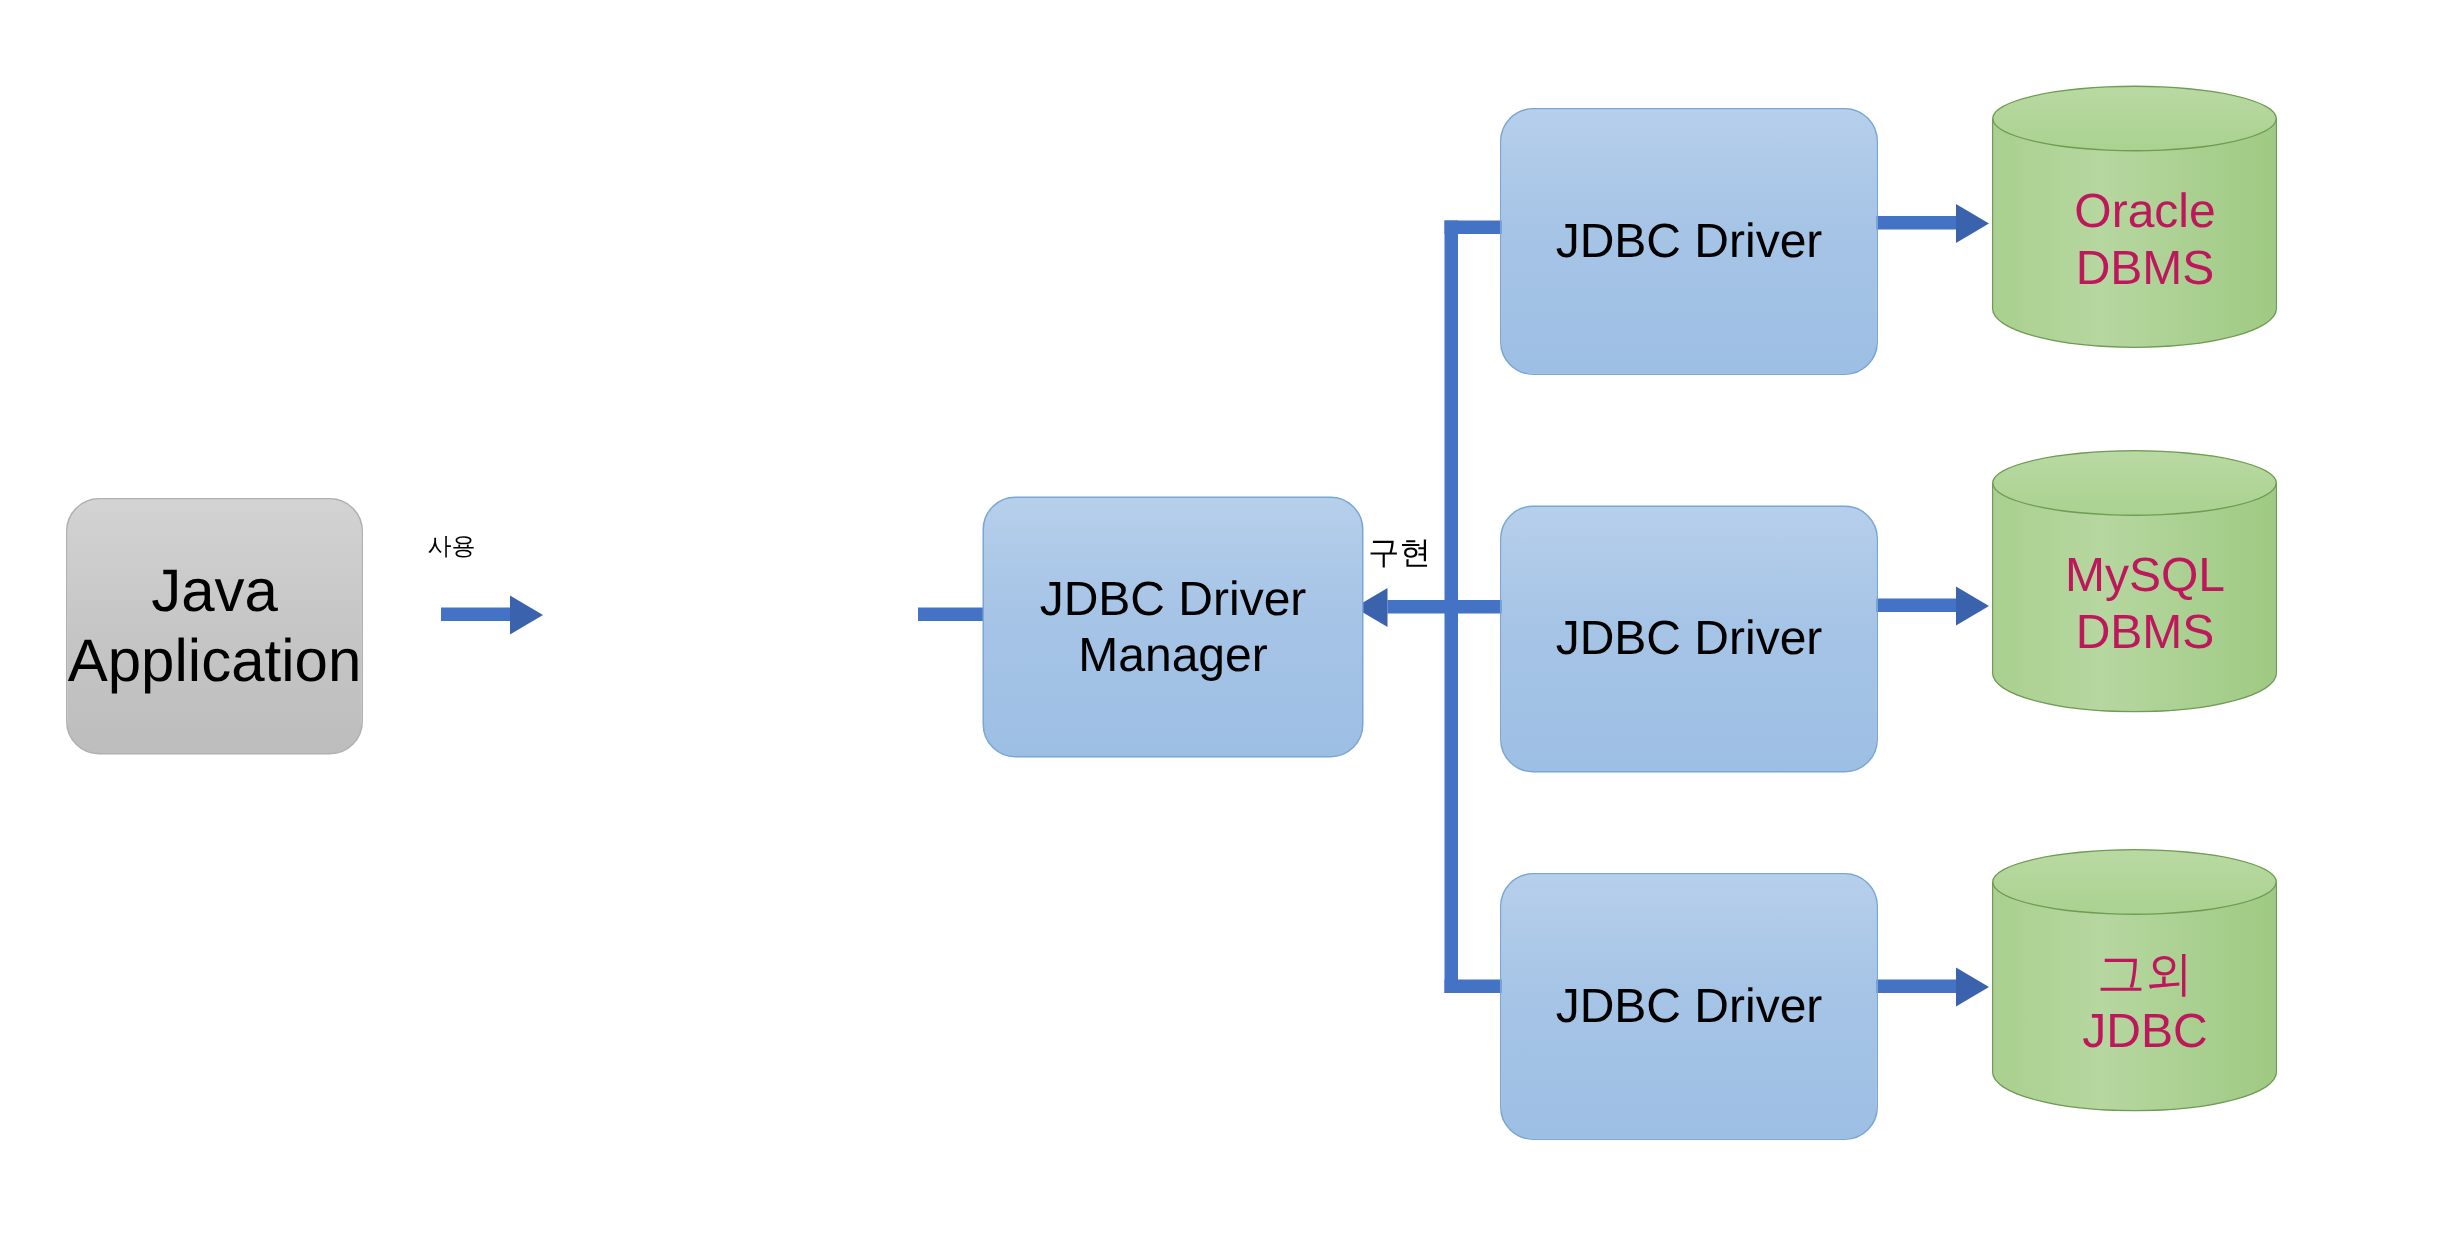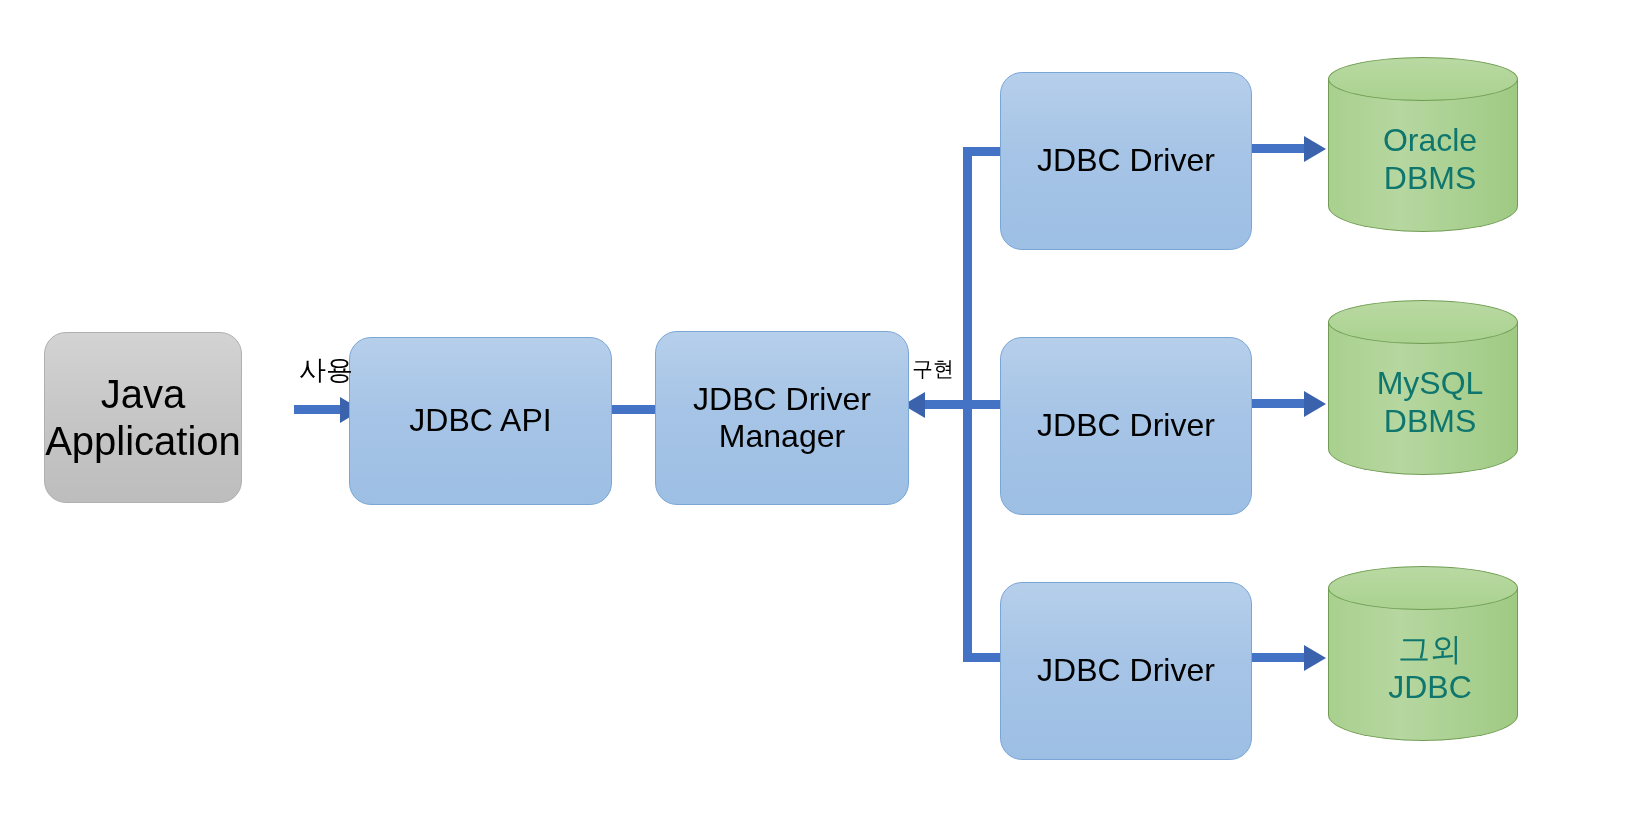--- a/index.html
+++ b/index.html
@@ -82,21 +82,21 @@
     position: absolute;
     left: 0;
     right: 0;
     top: 30px;
     bottom: 0;
     display: flex;
     align-items: center;
     justify-content: center;
     text-align: center;
     white-space: pre-line;
-    color: #0f766e;
+    color: #be185d;
     line-height: 1.16;
     padding-left: 14px;
   }
 
   
   .conn {
     position: absolute;
     background: #4472c4;
     z-index: 2;
   }
@@ -150,32 +150,29 @@
 
   <div class="conn conn-h" style="left:1250px; top:144px; width:60px;"></div>
   <div class="arrowhead arrow-right" style="left:1304px; top:136px;"></div>
 
   <div class="conn conn-h" style="left:1250px; top:399px; width:60px;"></div>
   <div class="arrowhead arrow-right" style="left:1304px; top:391px;"></div>
 
   <div class="conn conn-h" style="left:1250px; top:653px; width:60px;"></div>
   <div class="arrowhead arrow-right" style="left:1304px; top:645px;"></div>
 
-  <div class="edge-label" style="left:299px; top:357px; font-size:27px;">사용</div>
+  <div class="edge-label" style="left:285px; top:357px; font-size:16px;">사용</div>
 
   <div class="edge-label" style="left:912px; top:358px; font-size:21px;">구현</div>
 
   <div class="node node-gray" style="left:44px; top:316px; width:198px; height:171px; font-size:40px;">
     <span class="node-label">Java
 Application</span>
   </div>
 
-  <div class="node node-blue" style="left:349px; top:321px; width:263px; height:168px; font-size:32px;">
-    <span class="node-label">JDBC API</span>
-  </div>
 
   <div class="node node-blue" style="left:655px; top:315px; width:254px; height:174px; font-size:32px;">
     <span class="node-label">JDBC Driver
 Manager</span>
   </div>
 
   <div class="node node-blue" style="left:1000px; top:56px; width:252px; height:178px; font-size:32px;">
     <span class="node-label">JDBC Driver</span>
   </div>
 

